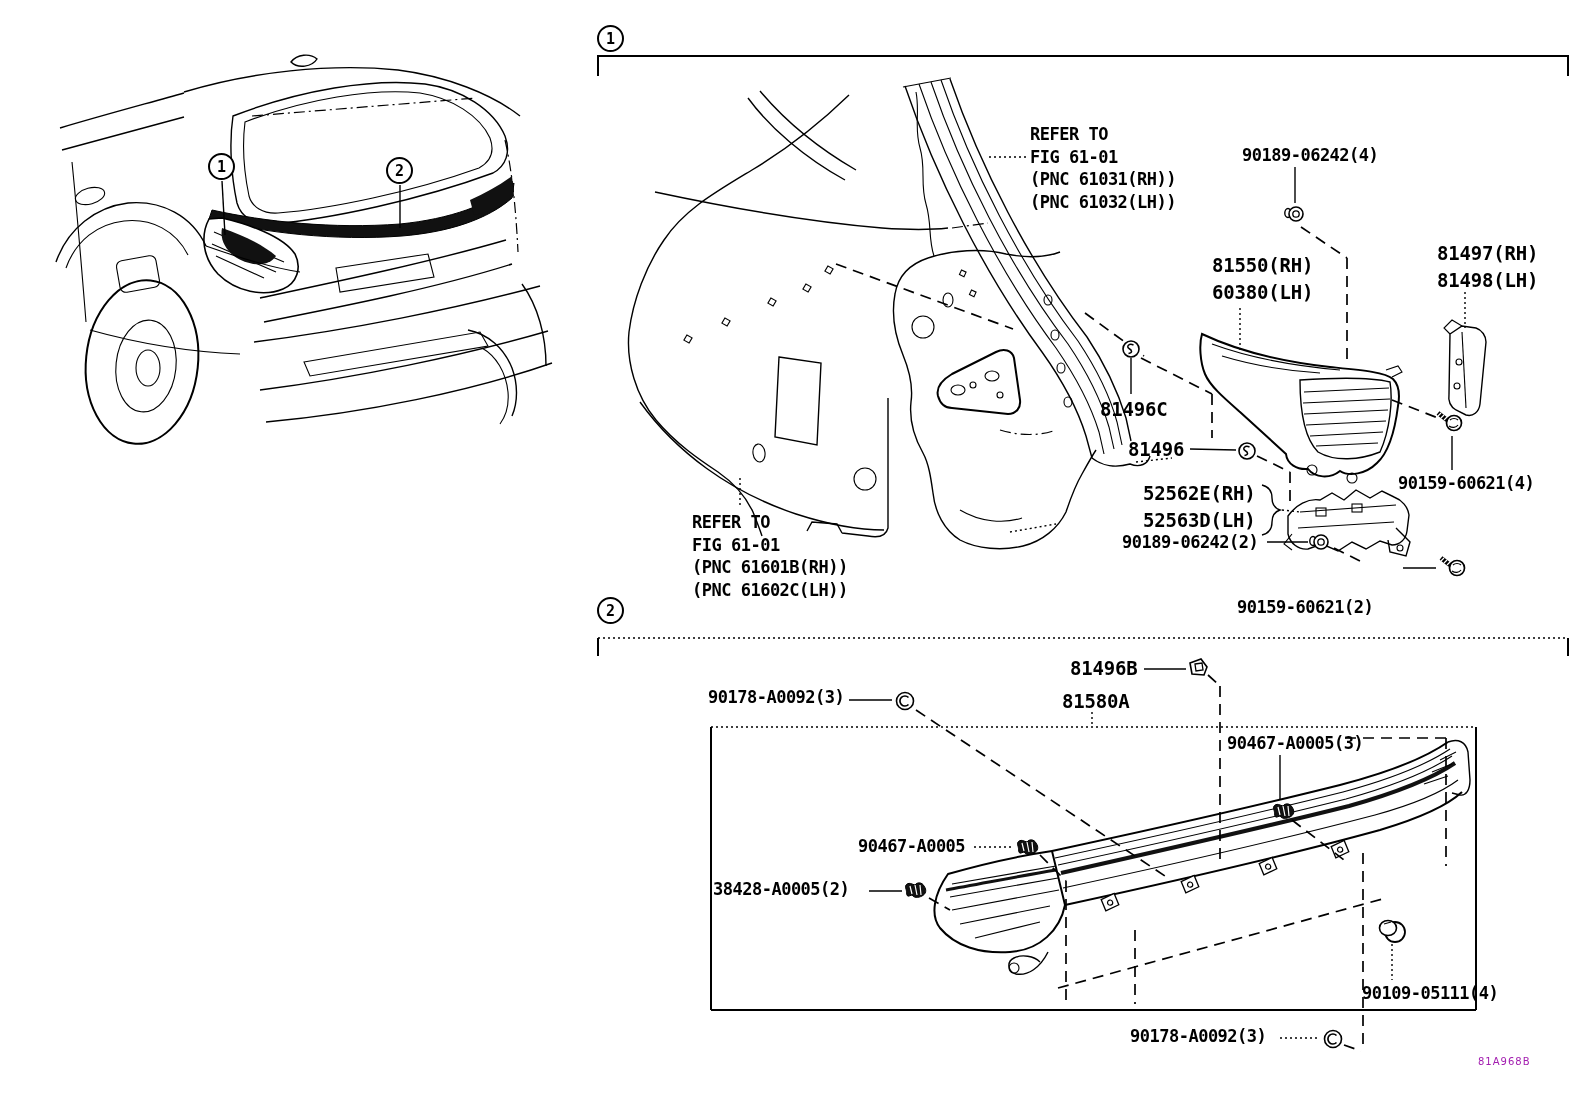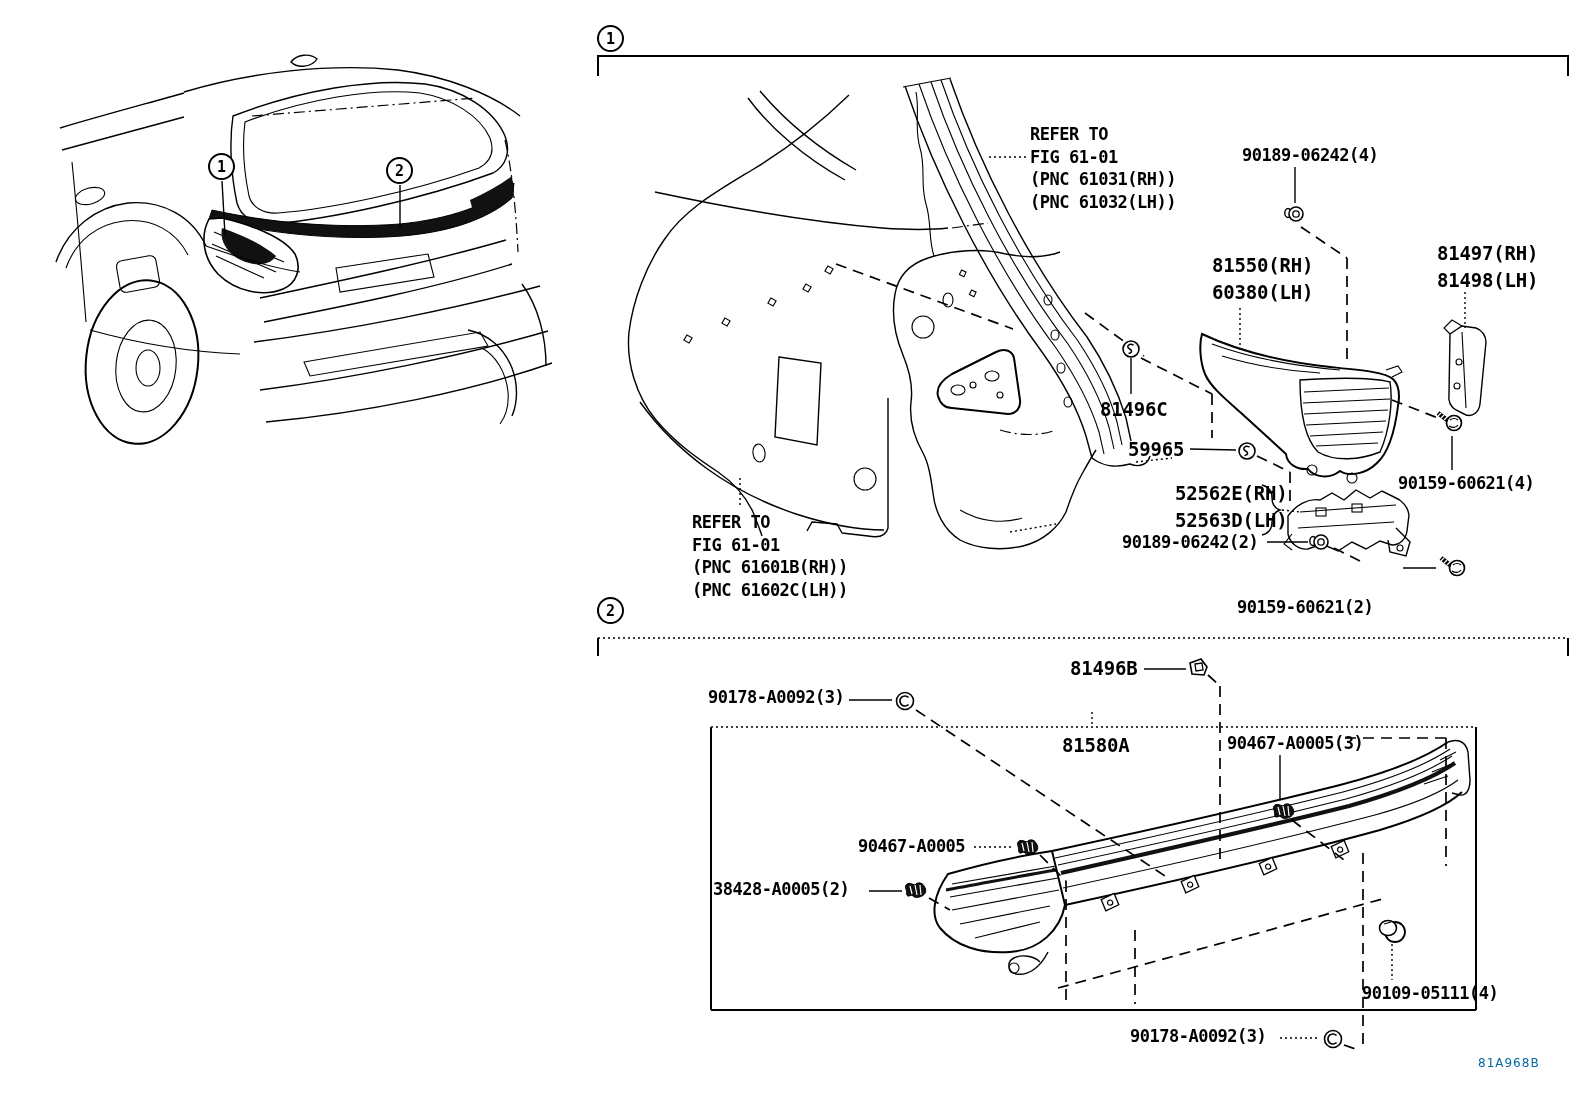--- a/index.html
+++ b/index.html
@@ -8,22 +8,22 @@
   svg{position:absolute;left:0;top:0;}
   .lbl{position:absolute;font:700 17px/21px "DejaVu Sans Mono",monospace;
        letter-spacing:-0.5px;white-space:pre-line;}
   .lbl-lg{position:absolute;font:700 19px/27px "DejaVu Sans Mono",monospace;
        letter-spacing:-0.2px;white-space:pre-line;}
   .refer{position:absolute;font:700 17px/22.5px "DejaVu Sans Mono",monospace;
        letter-spacing:-0.5px;white-space:pre-line;}
   .badge{position:absolute;width:23px;height:23px;border:2px solid #000;border-radius:50%;
        display:flex;align-items:center;justify-content:center;
        font:700 15px "DejaVu Sans Mono",monospace;background:#fff;}
-  .footer-code{position:absolute;font-family:"DejaVu Sans",sans-serif;font-size:12px;
-       letter-spacing:1px;color:#0369a1;}
+  .footer-code{position:absolute;font-family:"DejaVu Sans",sans-serif;font-size:10px;
+       letter-spacing:1px;color:#a21caf;}
   
   .ln{stroke:#000;fill:none;stroke-width:1.4px;}
   .ln2{stroke:#000;fill:none;stroke-width:2px;}
   .thin{stroke:#000;fill:none;stroke-width:1.1px;}
   .dash{stroke:#000;fill:none;stroke-width:1.7px;stroke-dasharray:11 7;}
   .dot{stroke:#000;fill:none;stroke-width:1.4px;stroke-dasharray:2 3;}
   .dashdot{stroke:#000;fill:none;stroke-width:1.2px;stroke-dasharray:11 4 2 4;}
 </style>
 </head>
 <body>
@@ -295,29 +295,29 @@
   <div class="refer" style="left:692px;top:511px;">REFER TO
 FIG 61-01
 (PNC 61601B(RH))
 (PNC 61602C(LH))</div>
   <div class="lbl" style="left:1242px;top:145px;">90189-06242(4)</div>
   <div class="lbl-lg" style="left:1212px;top:252px;">81550(RH)
 60380(LH)</div>
   <div class="lbl-lg" style="left:1437px;top:240px;text-align:right;">81497(RH)
 81498(LH)</div>
   <div class="lbl-lg" style="left:1100px;top:396px;">81496C</div>
-  <div class="lbl-lg" style="left:1128px;top:436px;">59965</div>
-  <div class="lbl-lg" style="left:1143px;top:480px;margin-left:32px;">52562E(RH)
+  <div class="lbl-lg" style="left:1128px;top:436px;">81496</div>
+  <div class="lbl-lg" style="left:1143px;top:480px;">52562E(RH)
 52563D(LH)</div>
   <div class="lbl" style="left:1122px;top:532px;">90189-06242(2)</div>
   <div class="lbl" style="left:1237px;top:557px;margin-top:40px;">90159-60621(2)</div>
   <div class="lbl" style="left:1398px;top:473px;">90159-60621(4)</div>
 
   <div class="lbl-lg" style="left:1070px;top:655px;">81496B</div>
-  <div class="lbl-lg" style="left:1062px;top:688px;margin-top:44px;">81580A</div>
+  <div class="lbl-lg" style="left:1062px;top:688px;">81580A</div>
   <div class="lbl" style="left:708px;top:687px;">90178-A0092(3)</div>
   <div class="lbl" style="left:1227px;top:733px;text-align:center;">90467-A0005(3)</div>
   <div class="lbl" style="left:858px;top:836px;">90467-A0005</div>
   <div class="lbl" style="left:713px;top:879px;">38428-A0005(2)</div>
   <div class="lbl" style="left:1362px;top:983px;">90109-05111(4)</div>
   <div class="lbl" style="left:1130px;top:1026px;">90178-A0092(3)</div>
 
   <div class="footer-code" style="left:1478px;top:1056px;">81A968B</div>
 </div>
 

